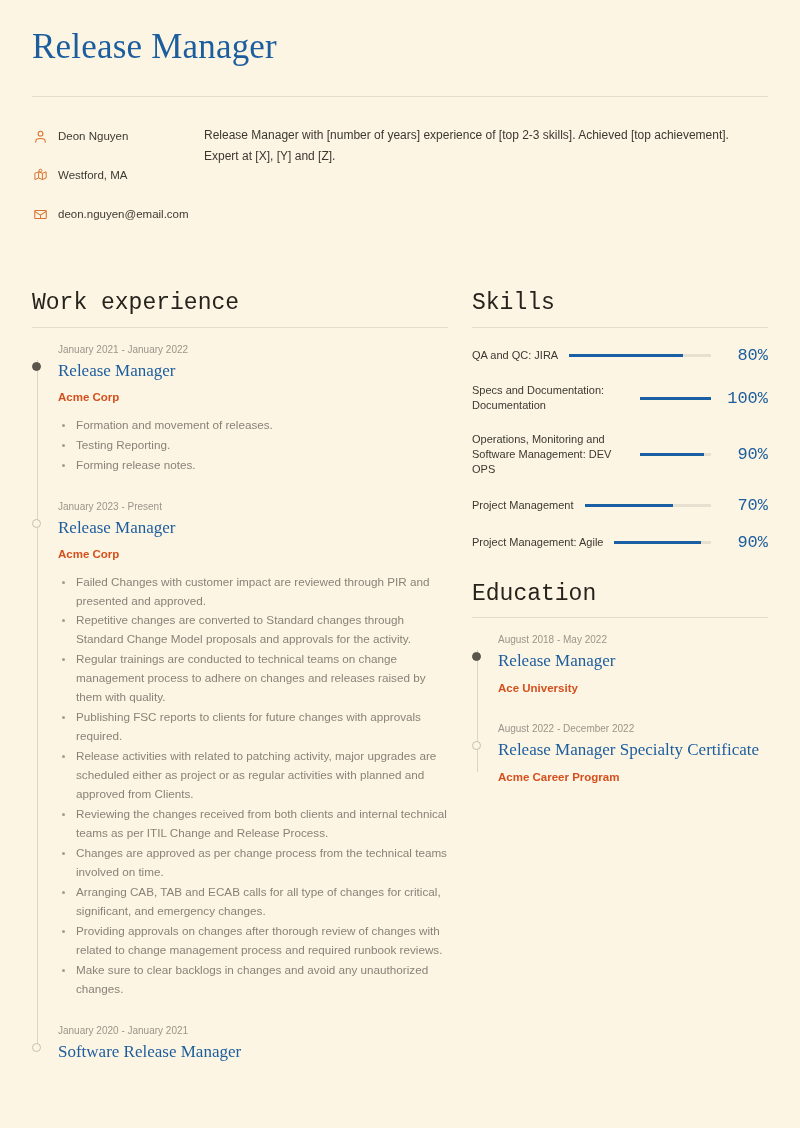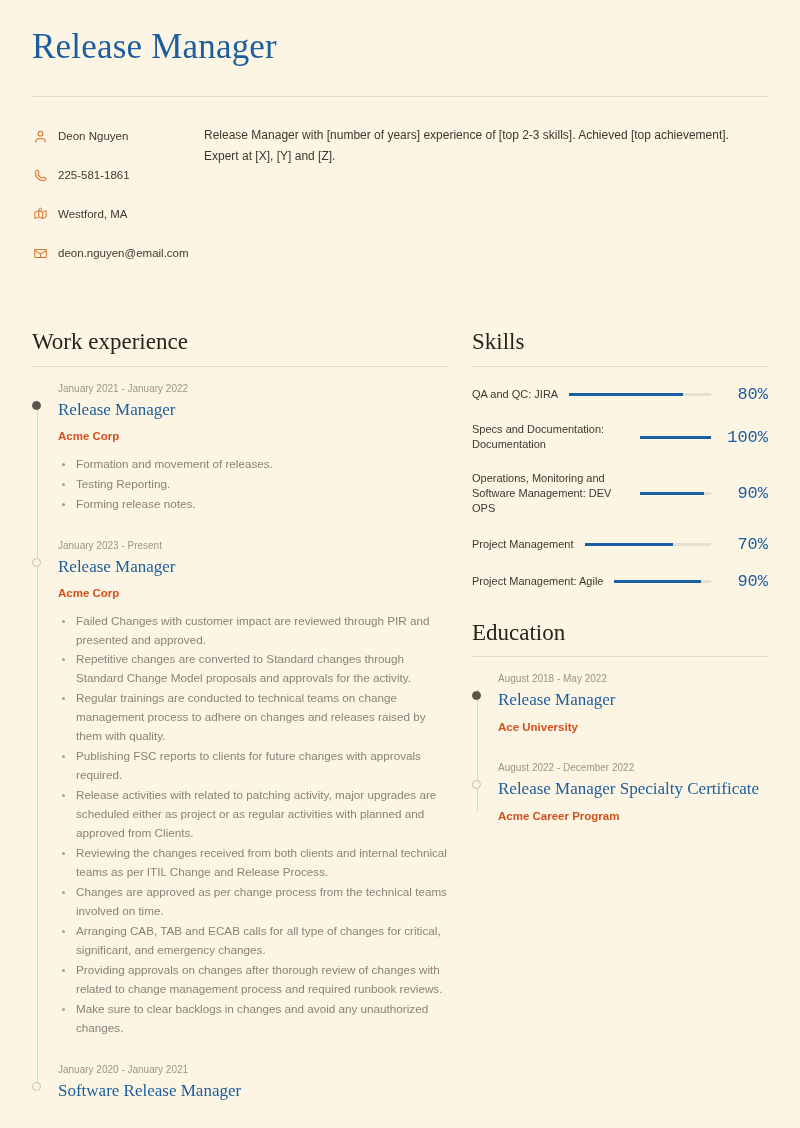--- a/index.html
+++ b/index.html
@@ -84,21 +84,21 @@
   
   .columns {
     display: flex;
     padding-top: 48px;
     gap: 24px;
   }
   .col-left  { width: 416px; flex: 0 0 416px; }
   .col-right { flex: 1; }
 
   .section-title {
-    font-family: Liberation Serif, serif;
+    font-family: Liberation Mono, monospace;
     font-size: 23px;
     font-weight: 400;
     color: #26231d;
     line-height: 1.25;
   }
   .section-rule {
     border-top: 1px solid #e6ddc9;
     margin-top: 9px;
   }
 
@@ -234,28 +234,20 @@
   <div class="header-body">
     <div class="contact-col">
         <div class="contact-row">
           <span class="contact-icon">
             <svg width="15" height="15" viewBox="0 0 24 24" fill="none" stroke="currentColor" stroke-width="1.7">
               <circle cx="12" cy="7.5" r="3.8"></circle>
               <path d="M4.5 21v-1.5c0-2.6 3.4-4.2 7.5-4.2s7.5 1.6 7.5 4.2V21" stroke-linecap="round"></path>
             </svg>
           </span>
           <span class="contact-text">Deon Nguyen</span>
-        </div>
-        <div class="contact-row">
-          <span class="contact-icon">
-            <svg width="15" height="15" viewBox="0 0 24 24" fill="none" stroke="currentColor" stroke-width="1.7">
-              <path d="M7.5 3.5c1 0 1.6 2.2 1.9 3.2.3 1-.9 1.6-1.3 2.2-.4.6 1 3.1 2.5 4.6s4 2.9 4.6 2.5c.6-.4 1.2-1.6 2.2-1.3 1 .3 3.2.9 3.2 1.9 0 1.6-2.4 3.9-4.4 3.9-3 0-6.8-2.4-9.2-4.8S3.6 10.1 3.6 7.1c0-2 2.3-3.6 3.9-3.6z" stroke-linejoin="round"></path>
-            </svg>
-          </span>
-          <span class="contact-text">225-581-1861</span>
         </div>
         <div class="contact-row">
           <span class="contact-icon">
             <svg width="15" height="15" viewBox="0 0 24 24" fill="none" stroke="currentColor" stroke-width="1.6">
               <path d="M3 8.5 9 6l6 2.5L21 6v10l-6 2.5L9 16l-6 2.5V8.5z" stroke-linejoin="round"></path>
               <path d="M9 6v10M15 8.5v10"></path>
               <circle cx="12" cy="4" r="2.2"></circle>
             </svg>
           </span>
           <span class="contact-text">Westford, MA</span>

